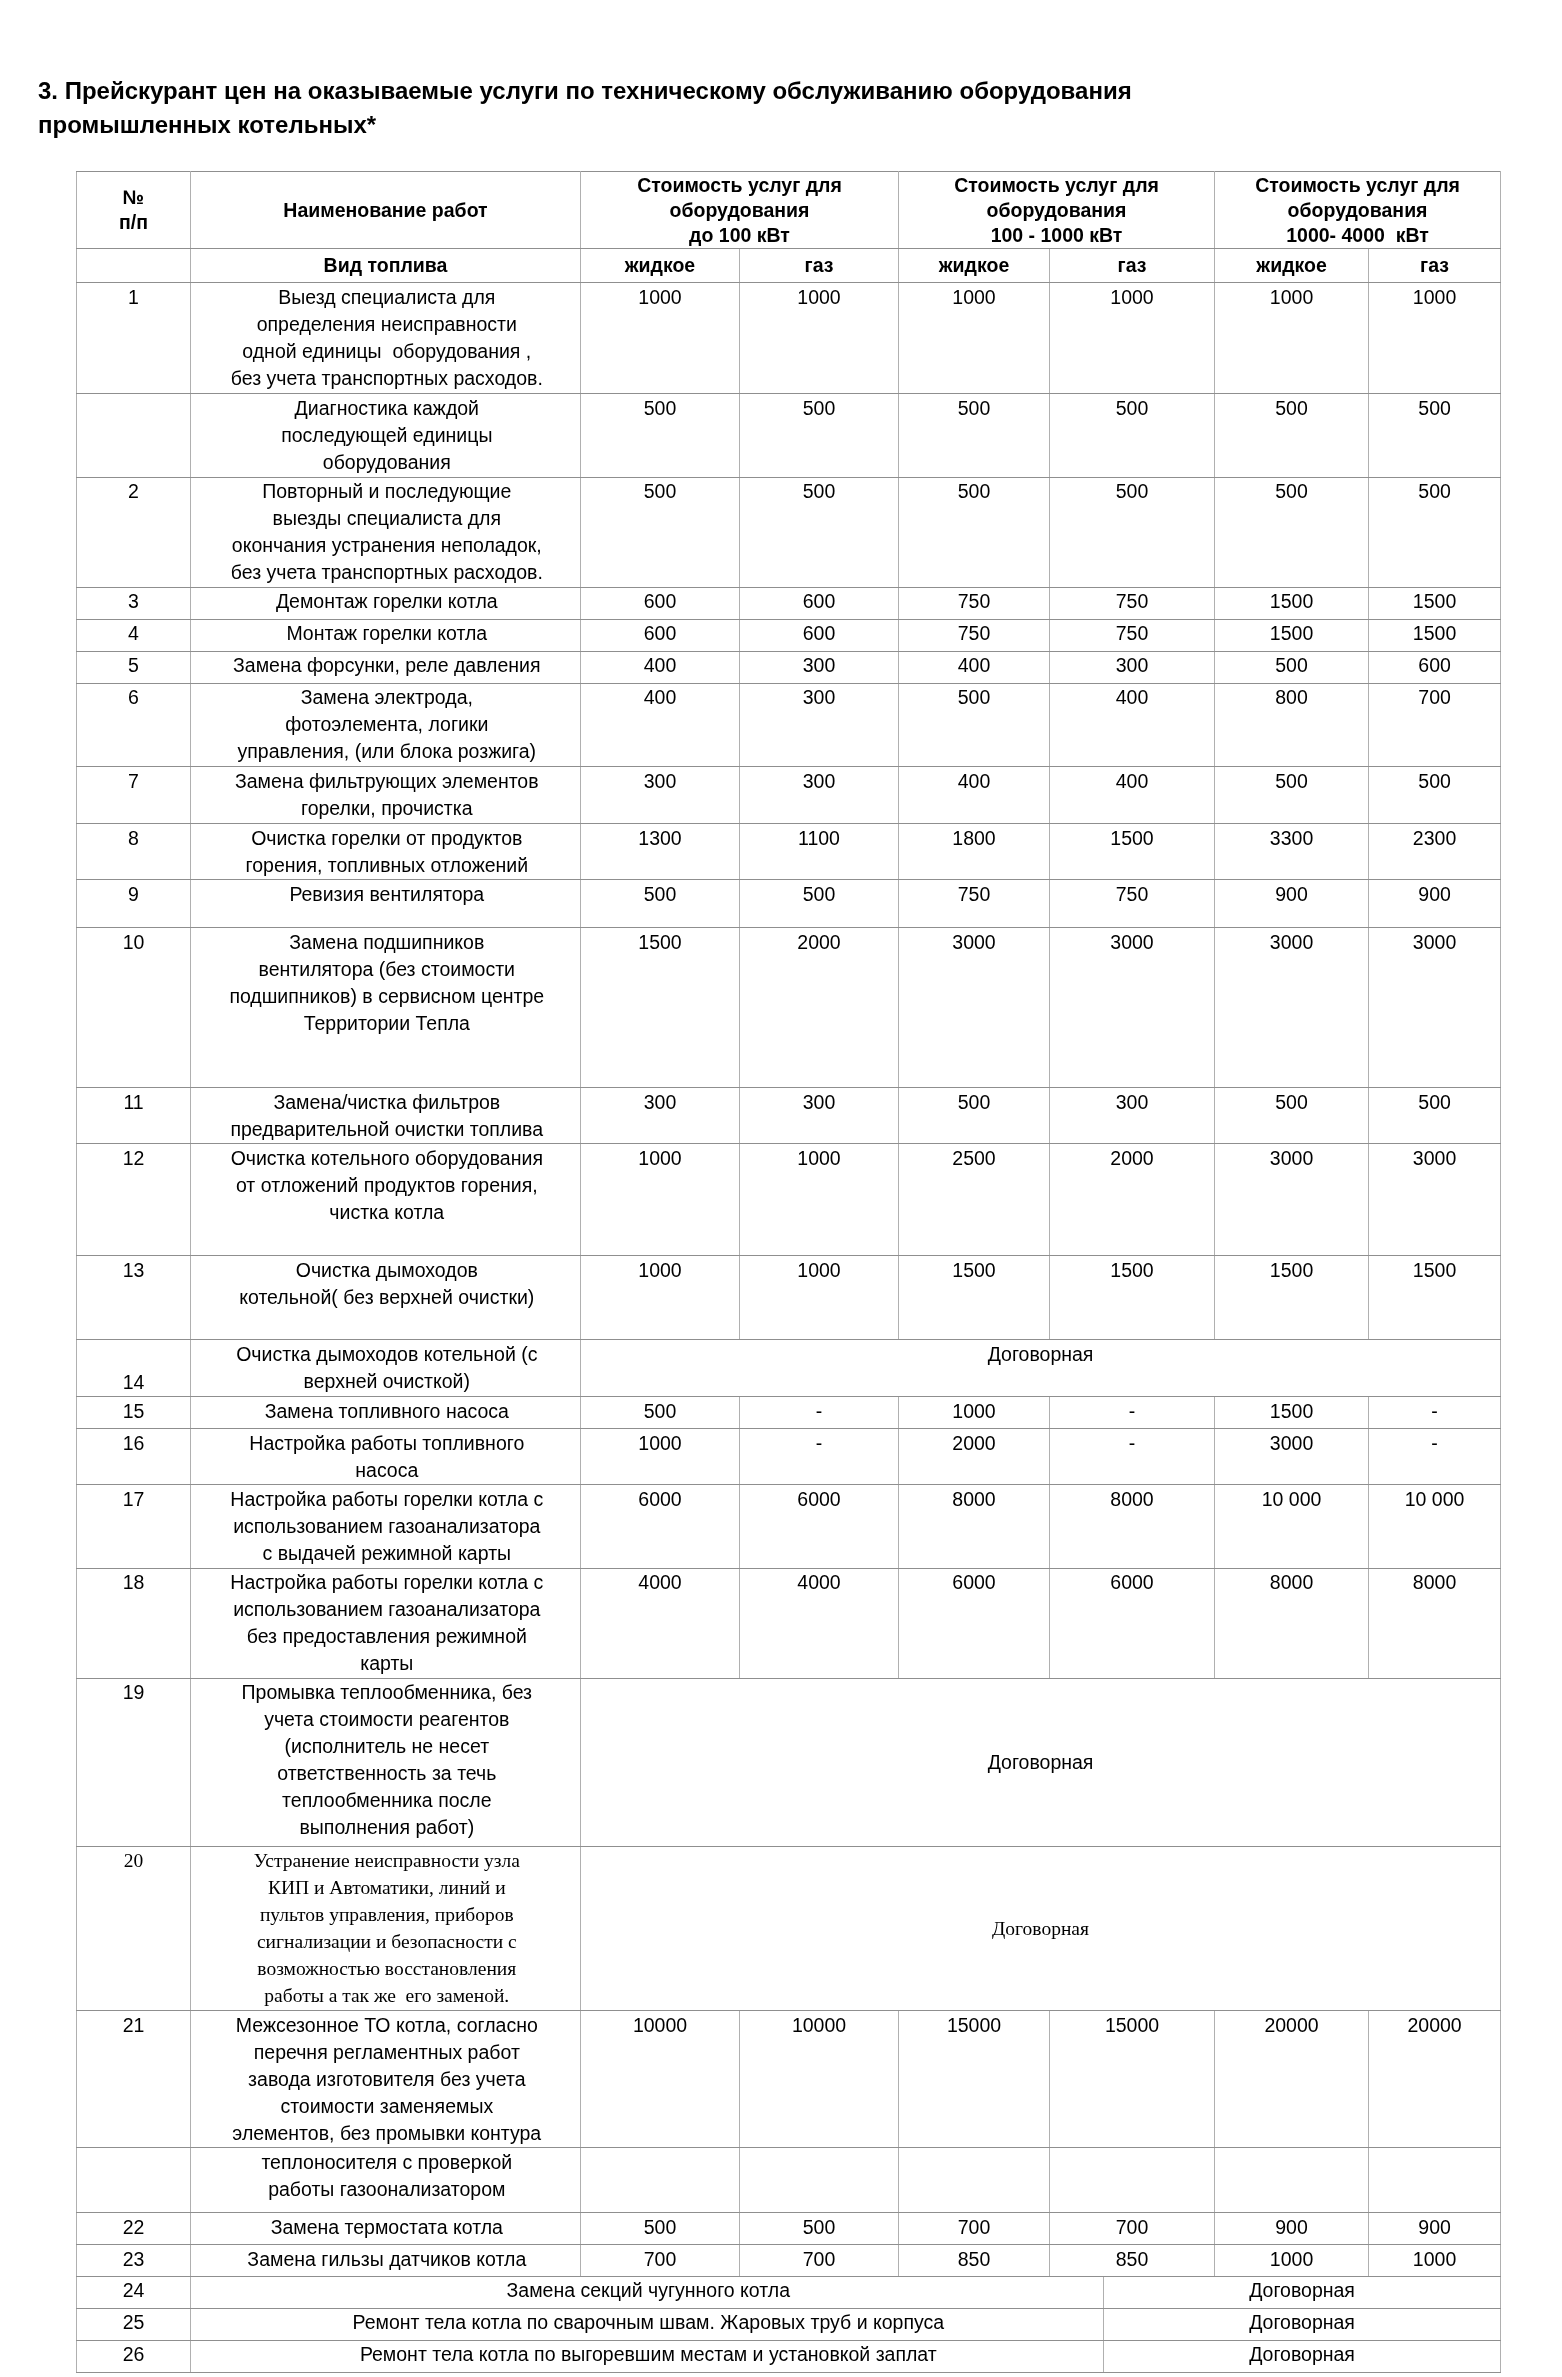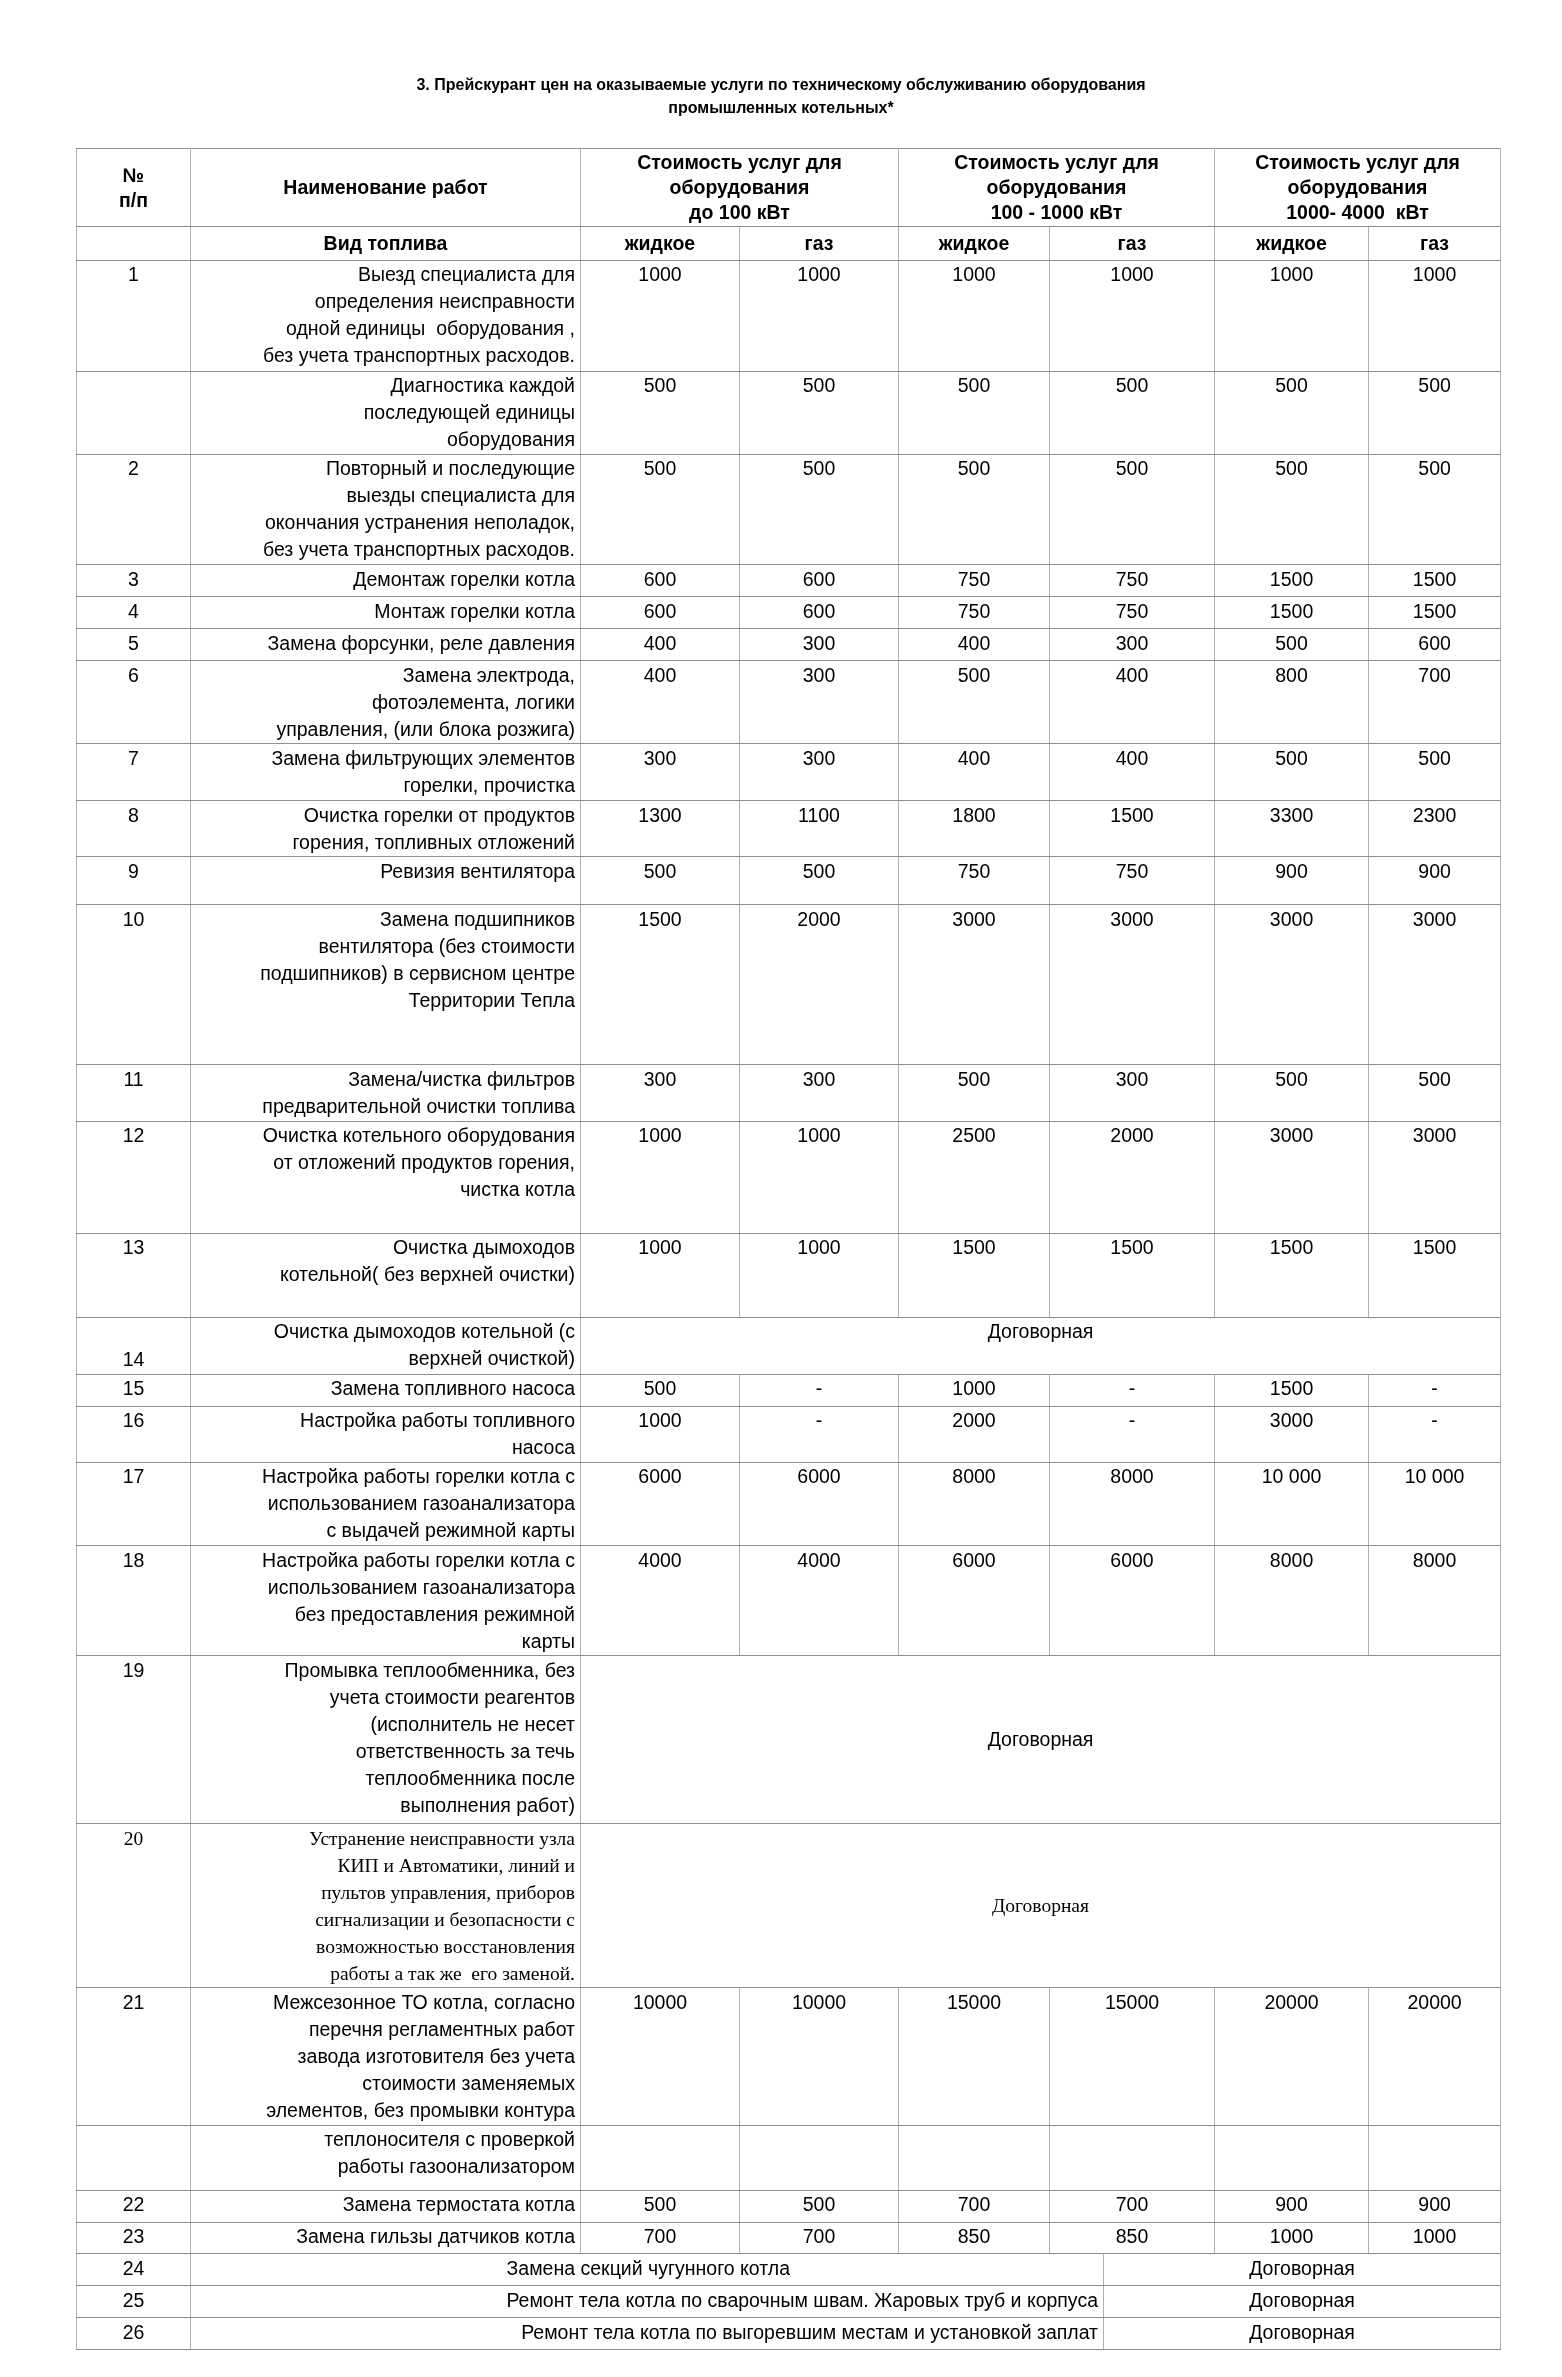--- a/index.html
+++ b/index.html
@@ -3,21 +3,21 @@
 <meta charset="utf-8">
 <style>
   html,body{margin:0;padding:0;background:#ffffff;}
   body{
     width:1562px;height:2377px;position:relative;
     font-family:"Liberation Sans", sans-serif;color:#000;
     -webkit-font-smoothing:antialiased;
   }
   .page-title{
     margin:74px 38px 0 38px;
-    text-align:center;font-weight:bold;font-size:16px;line-height:1.42;
+    text-align:left;font-weight:bold;font-size:24px;line-height:1.42;
     white-space:pre-line;
   }
   table.price-table{
     border-collapse:collapse;table-layout:fixed;
     width:1423px;margin:29px 0 0 76px;
   }
   .price-table col.c-num{width:114px}
   .price-table col.c-name{width:390px}
   .price-table col.c1{width:159px}
   .price-table col.c2{width:159px}
@@ -31,21 +31,21 @@
     border-top:1.9px solid #8f8f8f;border-bottom:1.9px solid #8f8f8f;
     padding:0.6px 3.8px;overflow:hidden;
     font-size:19.5px;line-height:27px;vertical-align:top;
     white-space:pre-line;
   }
   .price-table th{
     font-weight:bold;text-align:center;vertical-align:middle;
   }
   .price-table tr.hdr-main th{line-height:25px;}
   .price-table td.num{text-align:center;padding:0.6px 1.3px;}
-  .price-table td.name{text-align:right;padding:0.6px 5px 0.6px 7.6px;}
+  .price-table td.name{text-align:center;padding:0.6px 5px 0.6px 7.6px;}
   .price-table td.name.center{text-align:center;}
   .price-table td.val{text-align:center;padding:0.6px 1.3px;}
   .price-table td.neg{text-align:center;}
   .price-table td.vm{vertical-align:middle;}
   .price-table td.vb{vertical-align:bottom;}
 </style>
 </head>
 <body>
 
 <div class="page-title">3. Прейскурант цен на оказываемые услуги по техническому обслуживанию оборудования

